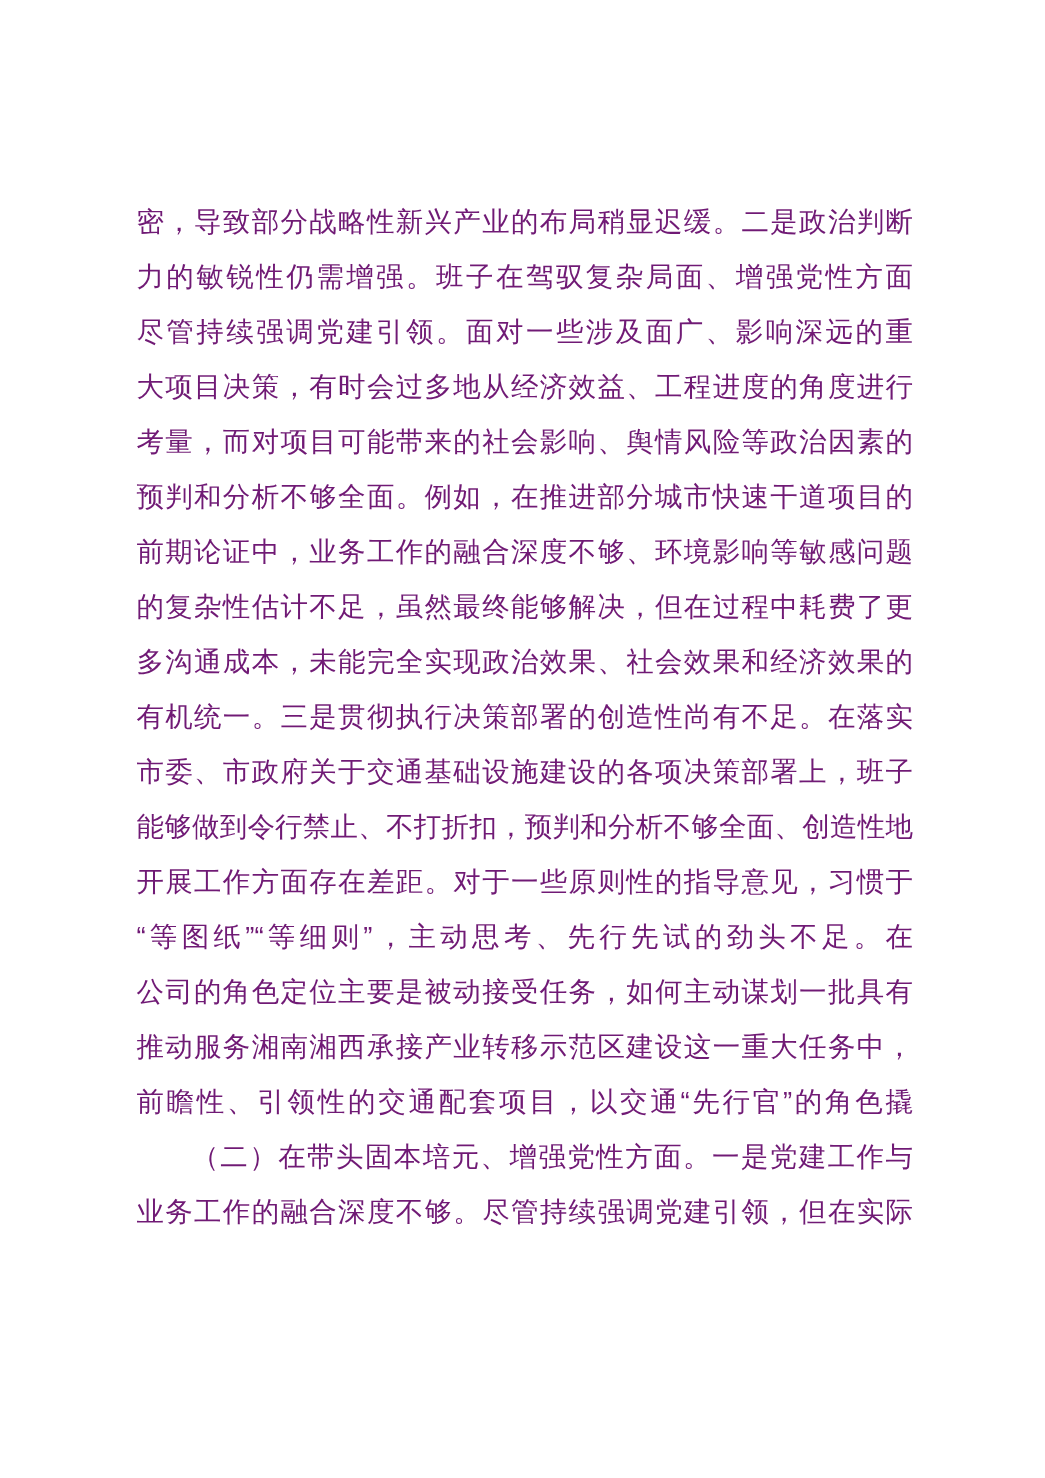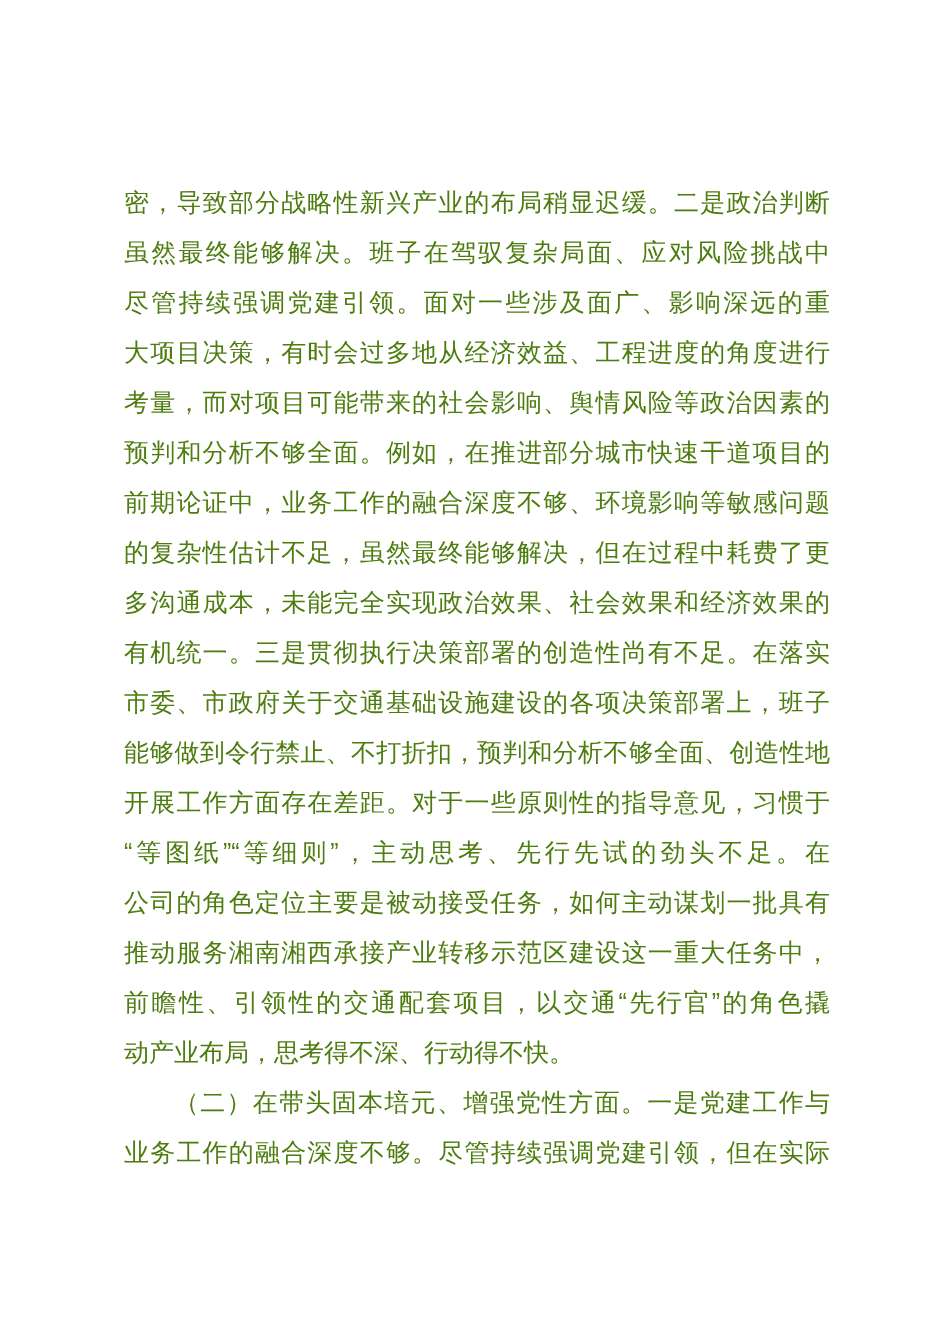--- a/index.html
+++ b/index.html
@@ -19,21 +19,21 @@
     left: 124px;
     top: 177px;
     width: 706px;
     color: #000000;
     font-family: "Liberation Sans", sans-serif;
   }
   .line {
     font-size: 25px;
     height: 50px;
     line-height: 50px;
-    color: #4d7c0f;
+    color: #701a75;
     text-align: justify;
     text-align-last: justify;
     text-justify: inter-character;
     white-space: nowrap;
     overflow: hidden;
   }
   .line.para-end {
     text-align: left;
     text-align-last: left;
   }
@@ -42,37 +42,36 @@
   }
 </style>
 </head>
 <body>
 
 <div class="page">
   <div class="text-block">
 
     <div class="para">
       <div class="line">密，导致部分战略性新兴产业的布局稍显迟缓。二是政治判断</div>
-      <div class="line">虽然最终能够解决。班子在驾驭复杂局面、应对风险挑战中</div>
+      <div class="line">力的敏锐性仍需增强。班子在驾驭复杂局面、增强党性方面</div>
       <div class="line">尽管持续强调党建引领。面对一些涉及面广、影响深远的重</div>
       <div class="line">大项目决策，有时会过多地从经济效益、工程进度的角度进行</div>
       <div class="line">考量，而对项目可能带来的社会影响、舆情风险等政治因素的</div>
       <div class="line">预判和分析不够全面。例如，在推进部分城市快速干道项目的</div>
       <div class="line">前期论证中，业务工作的融合深度不够、环境影响等敏感问题</div>
       <div class="line">的复杂性估计不足，虽然最终能够解决，但在过程中耗费了更</div>
       <div class="line">多沟通成本，未能完全实现政治效果、社会效果和经济效果的</div>
       <div class="line">有机统一。三是贯彻执行决策部署的创造性尚有不足。在落实</div>
       <div class="line">市委、市政府关于交通基础设施建设的各项决策部署上，班子</div>
       <div class="line">能够做到令行禁止、不打折扣，预判和分析不够全面、创造性地</div>
       <div class="line">开展工作方面存在差距。对于一些原则性的指导意见，习惯于</div>
       <div class="line">“等图纸”“等细则”，主动思考、先行先试的劲头不足。在</div>
       <div class="line">公司的角色定位主要是被动接受任务，如何主动谋划一批具有</div>
       <div class="line">推动服务湘南湘西承接产业转移示范区建设这一重大任务中，</div>
       <div class="line">前瞻性、引领性的交通配套项目，以交通“先行官”的角色撬</div>
-      <div class="line para-end">动产业布局，思考得不深、行动得不快。</div>
     </div>
 
     <div class="para">
       <div class="line first-indent">（二）在带头固本培元、增强党性方面。一是党建工作与</div>
       <div class="line">业务工作的融合深度不够。尽管持续强调党建引领，但在实际</div>
     </div>
 
   </div>
 </div>
 

